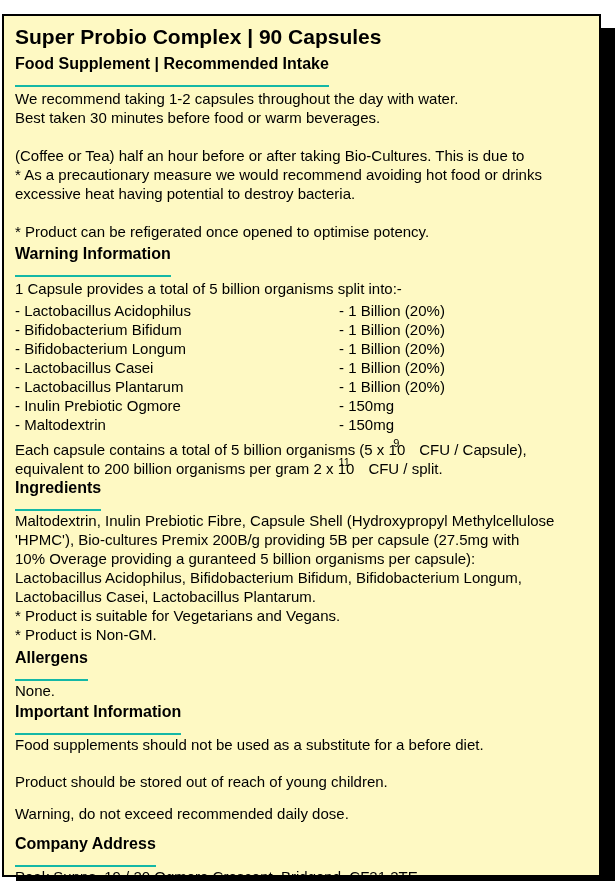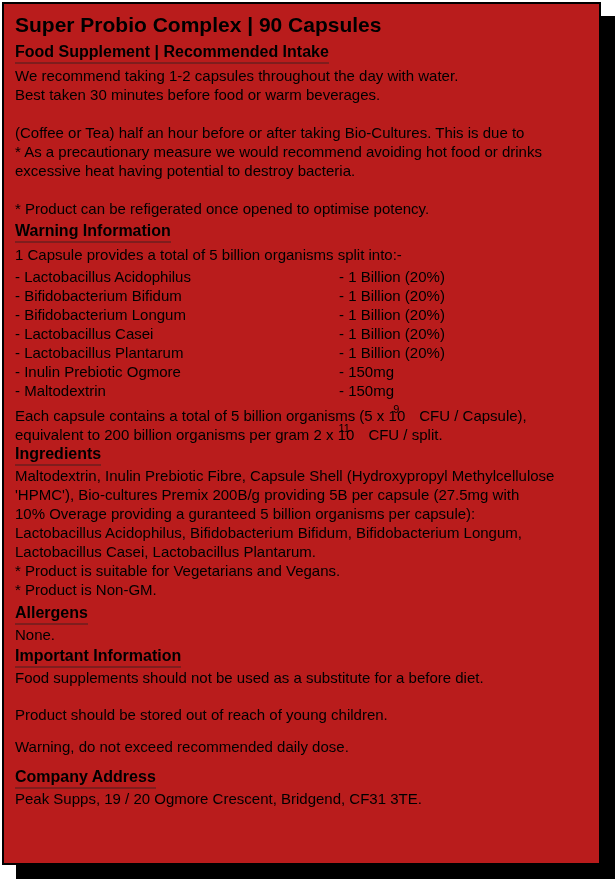--- a/index.html
+++ b/index.html
@@ -11,25 +11,25 @@
     width: 615px;
     height: 881px;
     position: relative;
     overflow: hidden;
     font-family: "Liberation Sans", sans-serif;
     color: #000000;
   }
   .label-box {
     position: absolute;
     left: 2px;
-    top: 2px;
+    top: 14px;
     width: 599px;
     height: 863px;
     box-sizing: border-box;
-    background: #b91c1c;
+    background: #fef9c3;
     border: 2px solid #000000;
     box-shadow: 14px 14px 0 #000000;
     padding: 6px 9px;
     font-size: 15px;
     line-height: 19px;
   }
   .title {
     font-size: 21px;
     font-weight: bold;
     line-height: 26px;
@@ -37,22 +37,22 @@
     white-space: nowrap;
   }
   .heading {
     margin: 3px 0 0 2px;
     line-height: 20px;
   }
   .heading span {
     display: inline-block;
     font-size: 16px;
     font-weight: bold;
-    border-bottom: 2px solid #7f1d1d;
-    padding-bottom: 0px;
+    border-bottom: 2px solid #14b8a6;
+    padding-bottom: 11px;
     white-space: nowrap;
   }
   .heading.tight { margin-top: 0; }
   .heading.allergens-h { margin-top: 4px; }
   .heading.important-h { margin-top: 2px; }
   .heading.company-h { margin-top: 11px; }
   .line {
     margin-left: 2px;
     white-space: nowrap;
   }

